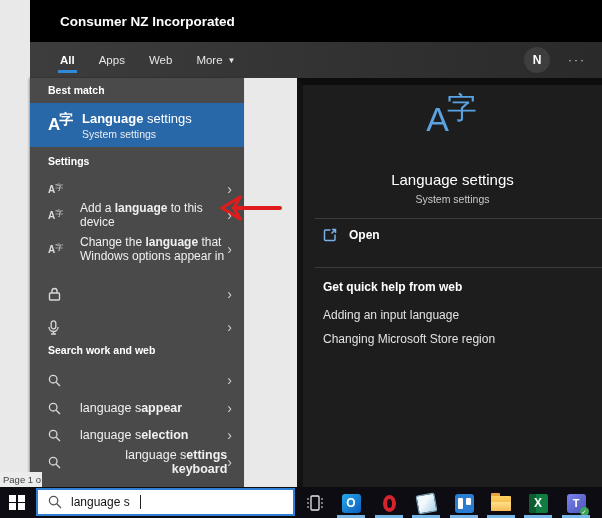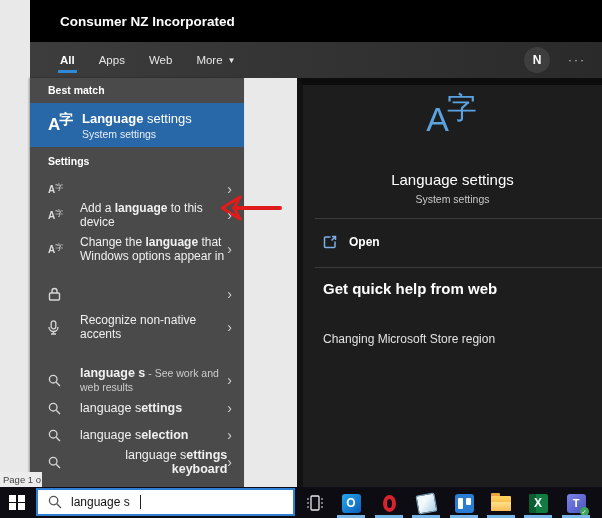--- a/index.html
+++ b/index.html
@@ -65,23 +65,23 @@
   .right-panel{
     position:absolute;left:297px;top:78px;width:305px;height:410px;background:#1d1d1d;
     box-sizing:border-box;border-left:6px solid #121212;border-top:7px solid #0d0d0d;
   }
   .hero-icon{position:absolute;top:15px;left:0;width:100%;text-align:center;color:#5ba2e0;}
   .hero-icon .a{font-size:34px;font-style:normal;}
   .hero-icon .zi{font-size:30px;font-style:normal;position:relative;top:-13px;left:-2px;}
   .hero-title{position:absolute;top:86px;width:100%;text-align:center;color:#fff;font-size:15px;}
   .hero-sub{position:absolute;top:108px;width:100%;text-align:center;color:#c9c9c9;font-size:10.5px;}
   .divider{position:absolute;left:12px;right:0;height:0;border-top:1px solid #3c3c3c;}
-  .open-row{position:absolute;left:0;top:143px;width:100%;height:28px;display:flex;align-items:center;
+  .open-row{position:absolute;left:0;top:143px;width:100%;height:28px;display:flex;
             box-sizing:border-box;padding-left:20px;color:#fff;font-size:12px;font-weight:bold;gap:12px;}
-  .help-header{position:absolute;left:20px;top:195px;color:#fff;font-size:15px;font-weight:bold;}
+  .help-header{position:absolute;left:20px;top:195px;color:#fff;font-size:12px;font-weight:bold;}
   .help-link{position:absolute;left:20px;color:#e2e2e2;font-size:12px;}
   
   .page-chip{position:absolute;left:0;top:472px;width:42px;height:15px;background:#ececec;
              color:#444;font-size:9.5px;display:flex;align-items:center;padding-left:3px;
              box-sizing:border-box;overflow:hidden;white-space:nowrap;}
   
   .taskbar{position:absolute;left:0;top:487px;width:602px;height:31px;background:#0c0c12;}
   .start-btn{position:absolute;left:0;top:0;width:34px;height:31px;display:flex;align-items:center;justify-content:center;}
   .win-logo{display:grid;grid-template-columns:7px 7px;grid-template-rows:7px 7px;gap:1.5px;}
   .win-logo span{background:#fff;}
@@ -199,44 +199,43 @@
     <span class="chev">›</span>
   </div>
 
   <div class="row" style="top:235px;height:28px;">
     <span class="ric">
       <svg width="11" height="15" viewBox="0 0 11 15">
           <rect x="3.2" y="0.8" width="4.6" height="8" rx="2.3" fill="none" stroke="#d8d8d8" stroke-width="1.3"></rect>
           <path d="M1 7 a4.5 4.5 0 0 0 9 0 M5.5 11.5 V14 M3 14 h5" fill="none" stroke="#d8d8d8" stroke-width="1.3"></path>
         </svg>
     </span>
-    <span class="lbl"><span>Recognize non-native accents</span><b></b><span></span></span>
-    <span class="chev">›</span>
-  </div>
-
+    <span class="chev">›</span>
+  </div>
+
+  <div class="sec-header" style="top:266px;">Search work and web</div>
 
   <div class="row sug" style="top:288px;height:28px;">
     <span class="ric">
       <svg width="13" height="13" viewBox="0 0 13 13">
           <circle cx="5.2" cy="5.2" r="3.8" fill="none" stroke="#d8d8d8" stroke-width="1.3"></circle>
           <line x1="8.2" y1="8.2" x2="12" y2="12" stroke="#d8d8d8" stroke-width="1.3"></line>
         </svg>
     </span>
-    <span class="lbl"><b>language s</b><span class="dim"> - See work and web results</span></span>
     <span class="chev">›</span>
   </div>
 
   <div class="row sug" style="top:316px;height:28px;">
     <span class="ric">
       <svg width="13" height="13" viewBox="0 0 13 13">
           <circle cx="5.2" cy="5.2" r="3.8" fill="none" stroke="#d8d8d8" stroke-width="1.3"></circle>
           <line x1="8.2" y1="8.2" x2="12" y2="12" stroke="#d8d8d8" stroke-width="1.3"></line>
         </svg>
     </span>
-    <span class="lbl"><span>language s</span><b>ettings</b></span>
+    <span class="lbl"><span>language s</span><b>appear</b></span>
     <span class="chev">›</span>
   </div>
 
   <div class="row sug" style="top:343px;height:28px;">
     <span class="ric">
       <svg width="13" height="13" viewBox="0 0 13 13">
           <circle cx="5.2" cy="5.2" r="3.8" fill="none" stroke="#d8d8d8" stroke-width="1.3"></circle>
           <line x1="8.2" y1="8.2" x2="12" y2="12" stroke="#d8d8d8" stroke-width="1.3"></line>
         </svg>
     </span>
@@ -269,20 +268,21 @@
     <svg width="14" height="14" viewBox="0 0 14 14">
       <path d="M12 6.5 V11.5 a1 1 0 0 1 -1 1 H2.5 a1 1 0 0 1 -1 -1 V3 a1 1 0 0 1 1 -1 H7.5" fill="none" stroke="#7ab0e8" stroke-width="1.5"></path>
       <path d="M9 1.5 h3.5 V5 M12.5 1.5 L8.5 5.5" fill="none" stroke="#7ab0e8" stroke-width="1.5"></path>
     </svg>
     <span>Open</span>
   </div>
 
   <div class="divider" style="top:182px;"></div>
 
   <div class="help-header">Get quick help from web</div>
+  <div class="help-link" style="top:223px;">Adding an input language</div>
   <div class="help-link" style="top:247px;">Changing Microsoft Store region</div>
 </div>
 
 <div class="page-chip">Page 1 o</div>
 
 <div class="taskbar">
 
   <div class="start-btn">
     <span class="win-logo">
         <span></span>

